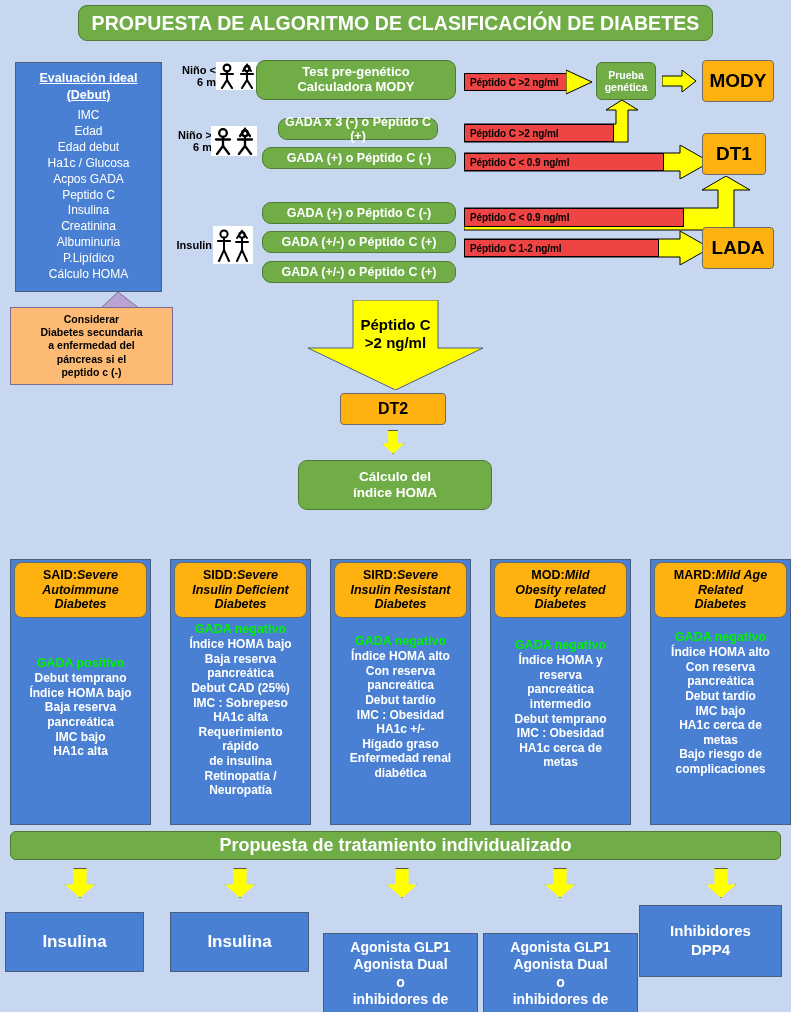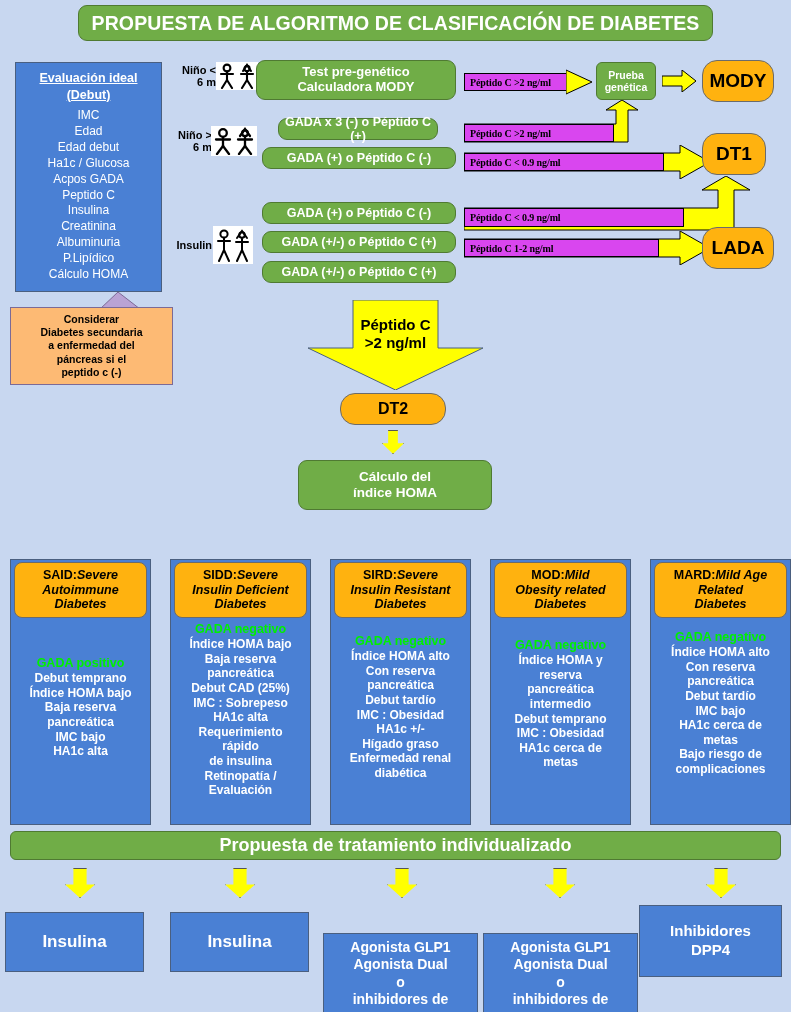--- a/index.html
+++ b/index.html
@@ -13,34 +13,34 @@
   }
   .abs{position:absolute;box-sizing:border-box;}
 
   
   .green{
     background:#70ad47;border:1px solid #4f7a32;border-radius:9px;
     color:#fff;font-weight:bold;text-align:center;
     display:flex;align-items:center;justify-content:center;line-height:1.15;
   }
   .orange{
-    background:#ffb20f;border:1px solid #6b6b6b;border-radius:15px;
+    background:#ffb20f;border:1px solid #6b6b6b;border-radius:4px;
     color:#000;font-weight:bold;text-align:center;
     display:flex;align-items:center;justify-content:center;line-height:1.15;
   }
   .purple{
     background:#fdba74;border:1px solid #7c6a96;
     color:#000;font-weight:bold;text-align:center;
     display:flex;align-items:center;justify-content:center;line-height:1.25;
   }
   .ylabel{
-    background:#d946ef;border:1px solid #000;
+    background:#ef4444;border:1px solid #000;
     color:#000;font-weight:bold;font-size:10px;
     display:flex;align-items:center;
-    padding-left:5px;letter-spacing:-0.1px;font-family:Liberation Serif, serif;
+    padding-left:5px;letter-spacing:-0.1px;
   }
   .figbox{
     background:#fff;display:flex;align-items:center;justify-content:center;
   }
   .sidelab{
     color:#000;font-weight:bold;font-size:11px;line-height:1.1;
     display:flex;align-items:center;justify-content:flex-end;text-align:right;
   }
 
   
@@ -351,21 +351,21 @@
           <div>Índice HOMA bajo</div>
           <div>Baja reserva</div>
           <div>pancreática</div>
           <div>Debut CAD (25%)</div>
           <div>IMC : Sobrepeso</div>
           <div>HA1c alta</div>
           <div>Requerimiento</div>
           <div>rápido</div>
           <div>de insulina</div>
           <div>Retinopatía /</div>
-          <div>Evaluación</div>
+          <div>Neuropatía</div>
         </div>
       </div>
     </div>
     <div class="abs orange colhead" style="left: 174px;">
       <div>
         <div><span>SIDD:</span><i>Severe</i></div>
         <i style="display: block;">Insulin Deficient</i>
         <i style="display: block;">Diabetes</i>
       </div>
     </div>

